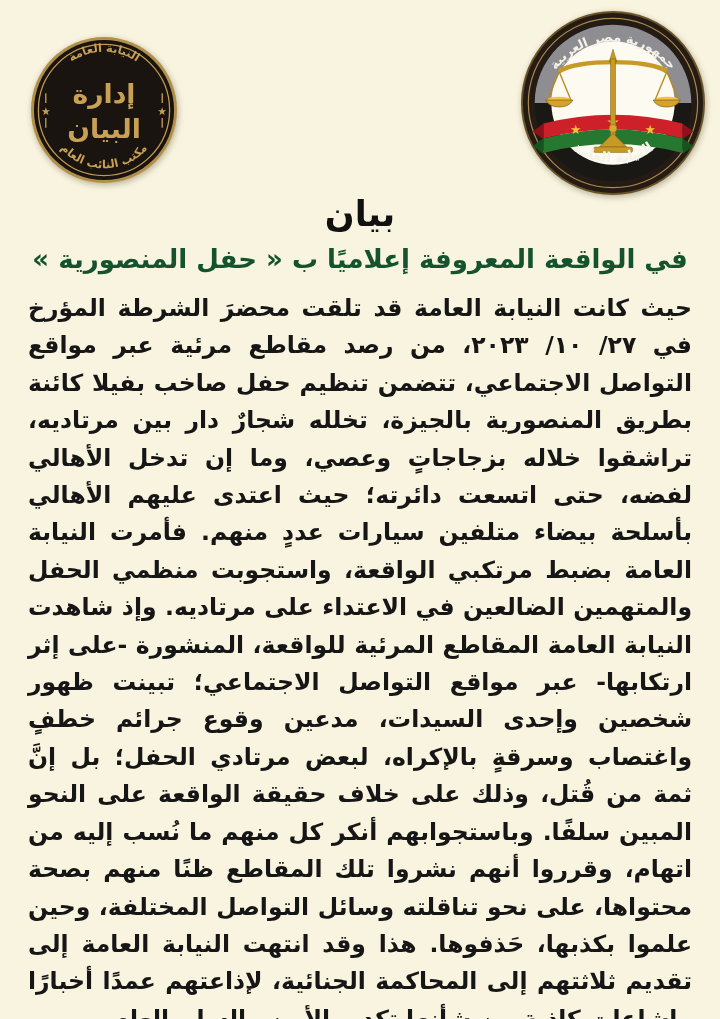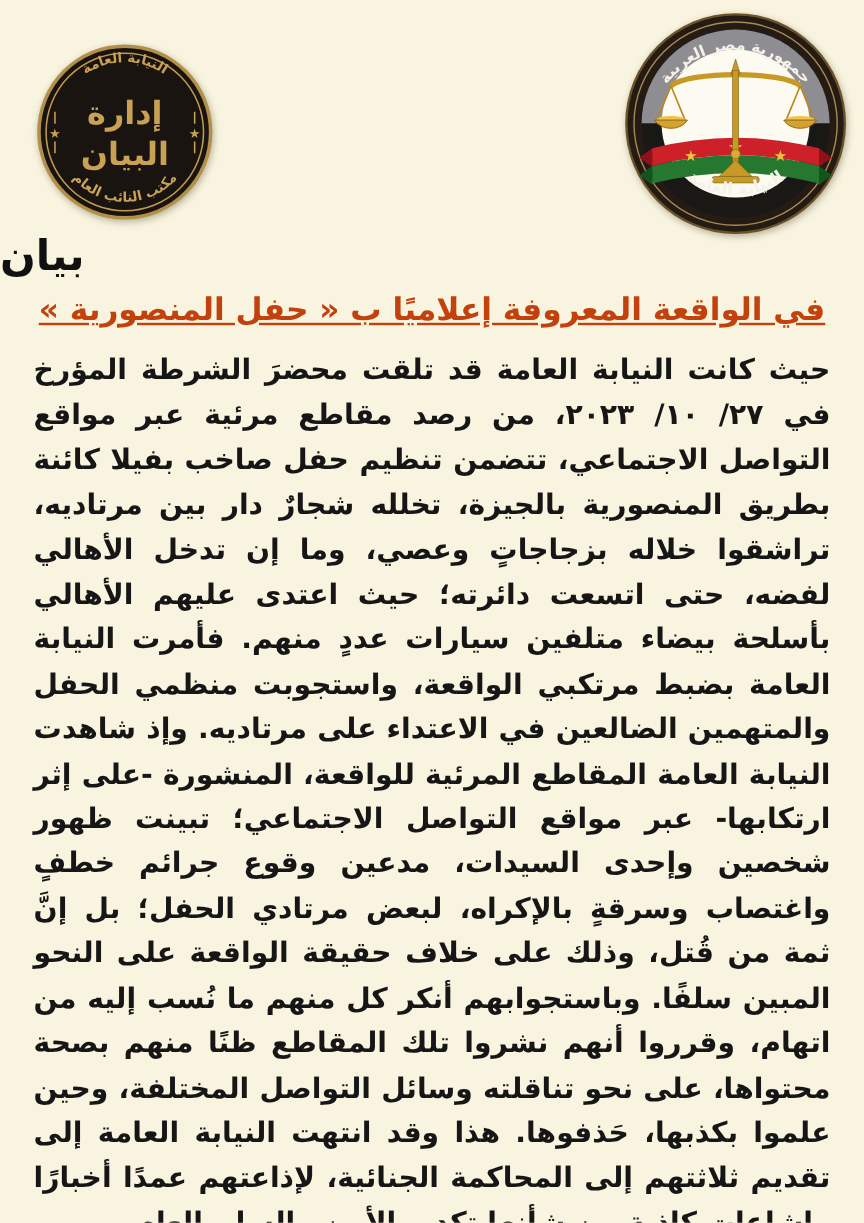--- a/index.html
+++ b/index.html
@@ -21,30 +21,29 @@
     width:148px; height:148px;
     filter:drop-shadow(1px 2px 3px rgba(60,50,20,.35));
   }
   .seal-right {
     position:absolute; right:14px; top:10px;
     width:186px; height:186px;
     filter:drop-shadow(1px 2px 3px rgba(60,50,20,.35));
   }
   .title {
     margin:0 0 10px 0;
-    text-align:left;
+    text-align:center;
     font-size:35px; font-weight:bold;
     color:#111;
   }
   .subtitle {
     margin:0 26px 16px 26px;
     text-align:center;
     font-size:26px; font-weight:bold;
-    color:#c2410c;
-    text-decoration:underline;
+    color:#14532d;
   }
   .body-text {
     margin:0 28px;
     font-size:23.5px;
     line-height:37.4px;
     font-weight:bold;
     text-align:justify;
     text-align-last:right;
     color:#161616;
     letter-spacing:0;

